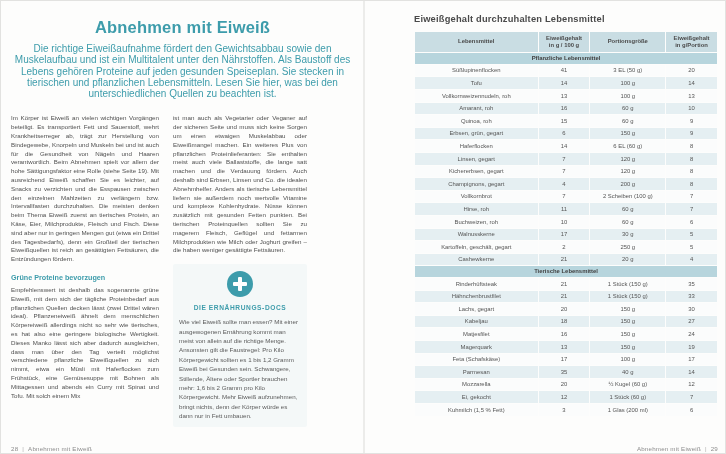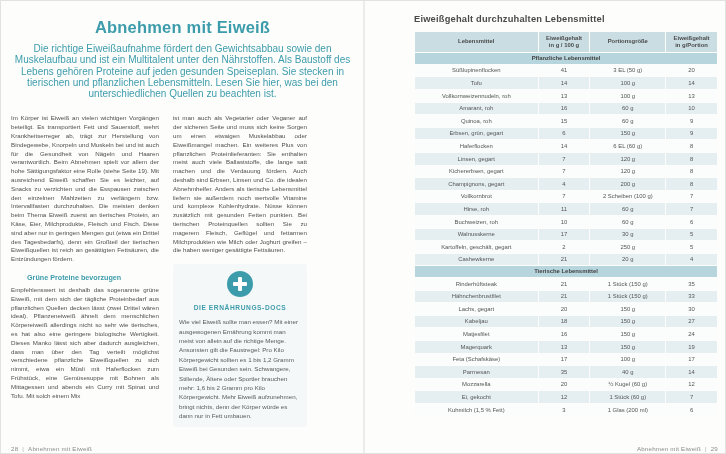--- a/index.html
+++ b/index.html
@@ -47,21 +47,21 @@
   .col1{width:148px;}
   .col2{width:134px;}
   .body-para{
     margin:0;
     font-size:6.2px;
     line-height:8.8px;
     text-align:justify;
     color:#4f4f4f;
   }
   .subheading{
-    margin:9px 0 4px 16px;
+    margin:9px 0 4px 0;
     font-size:7.2px;
     font-weight:bold;
     color:var(--teal,#3d9cab);
   }
   .infobox{
     margin-top:9px;
     padding:7px 6px 6px 6px;
     background:#f4f8f8;
     border-radius:2px;
     text-align:center;

